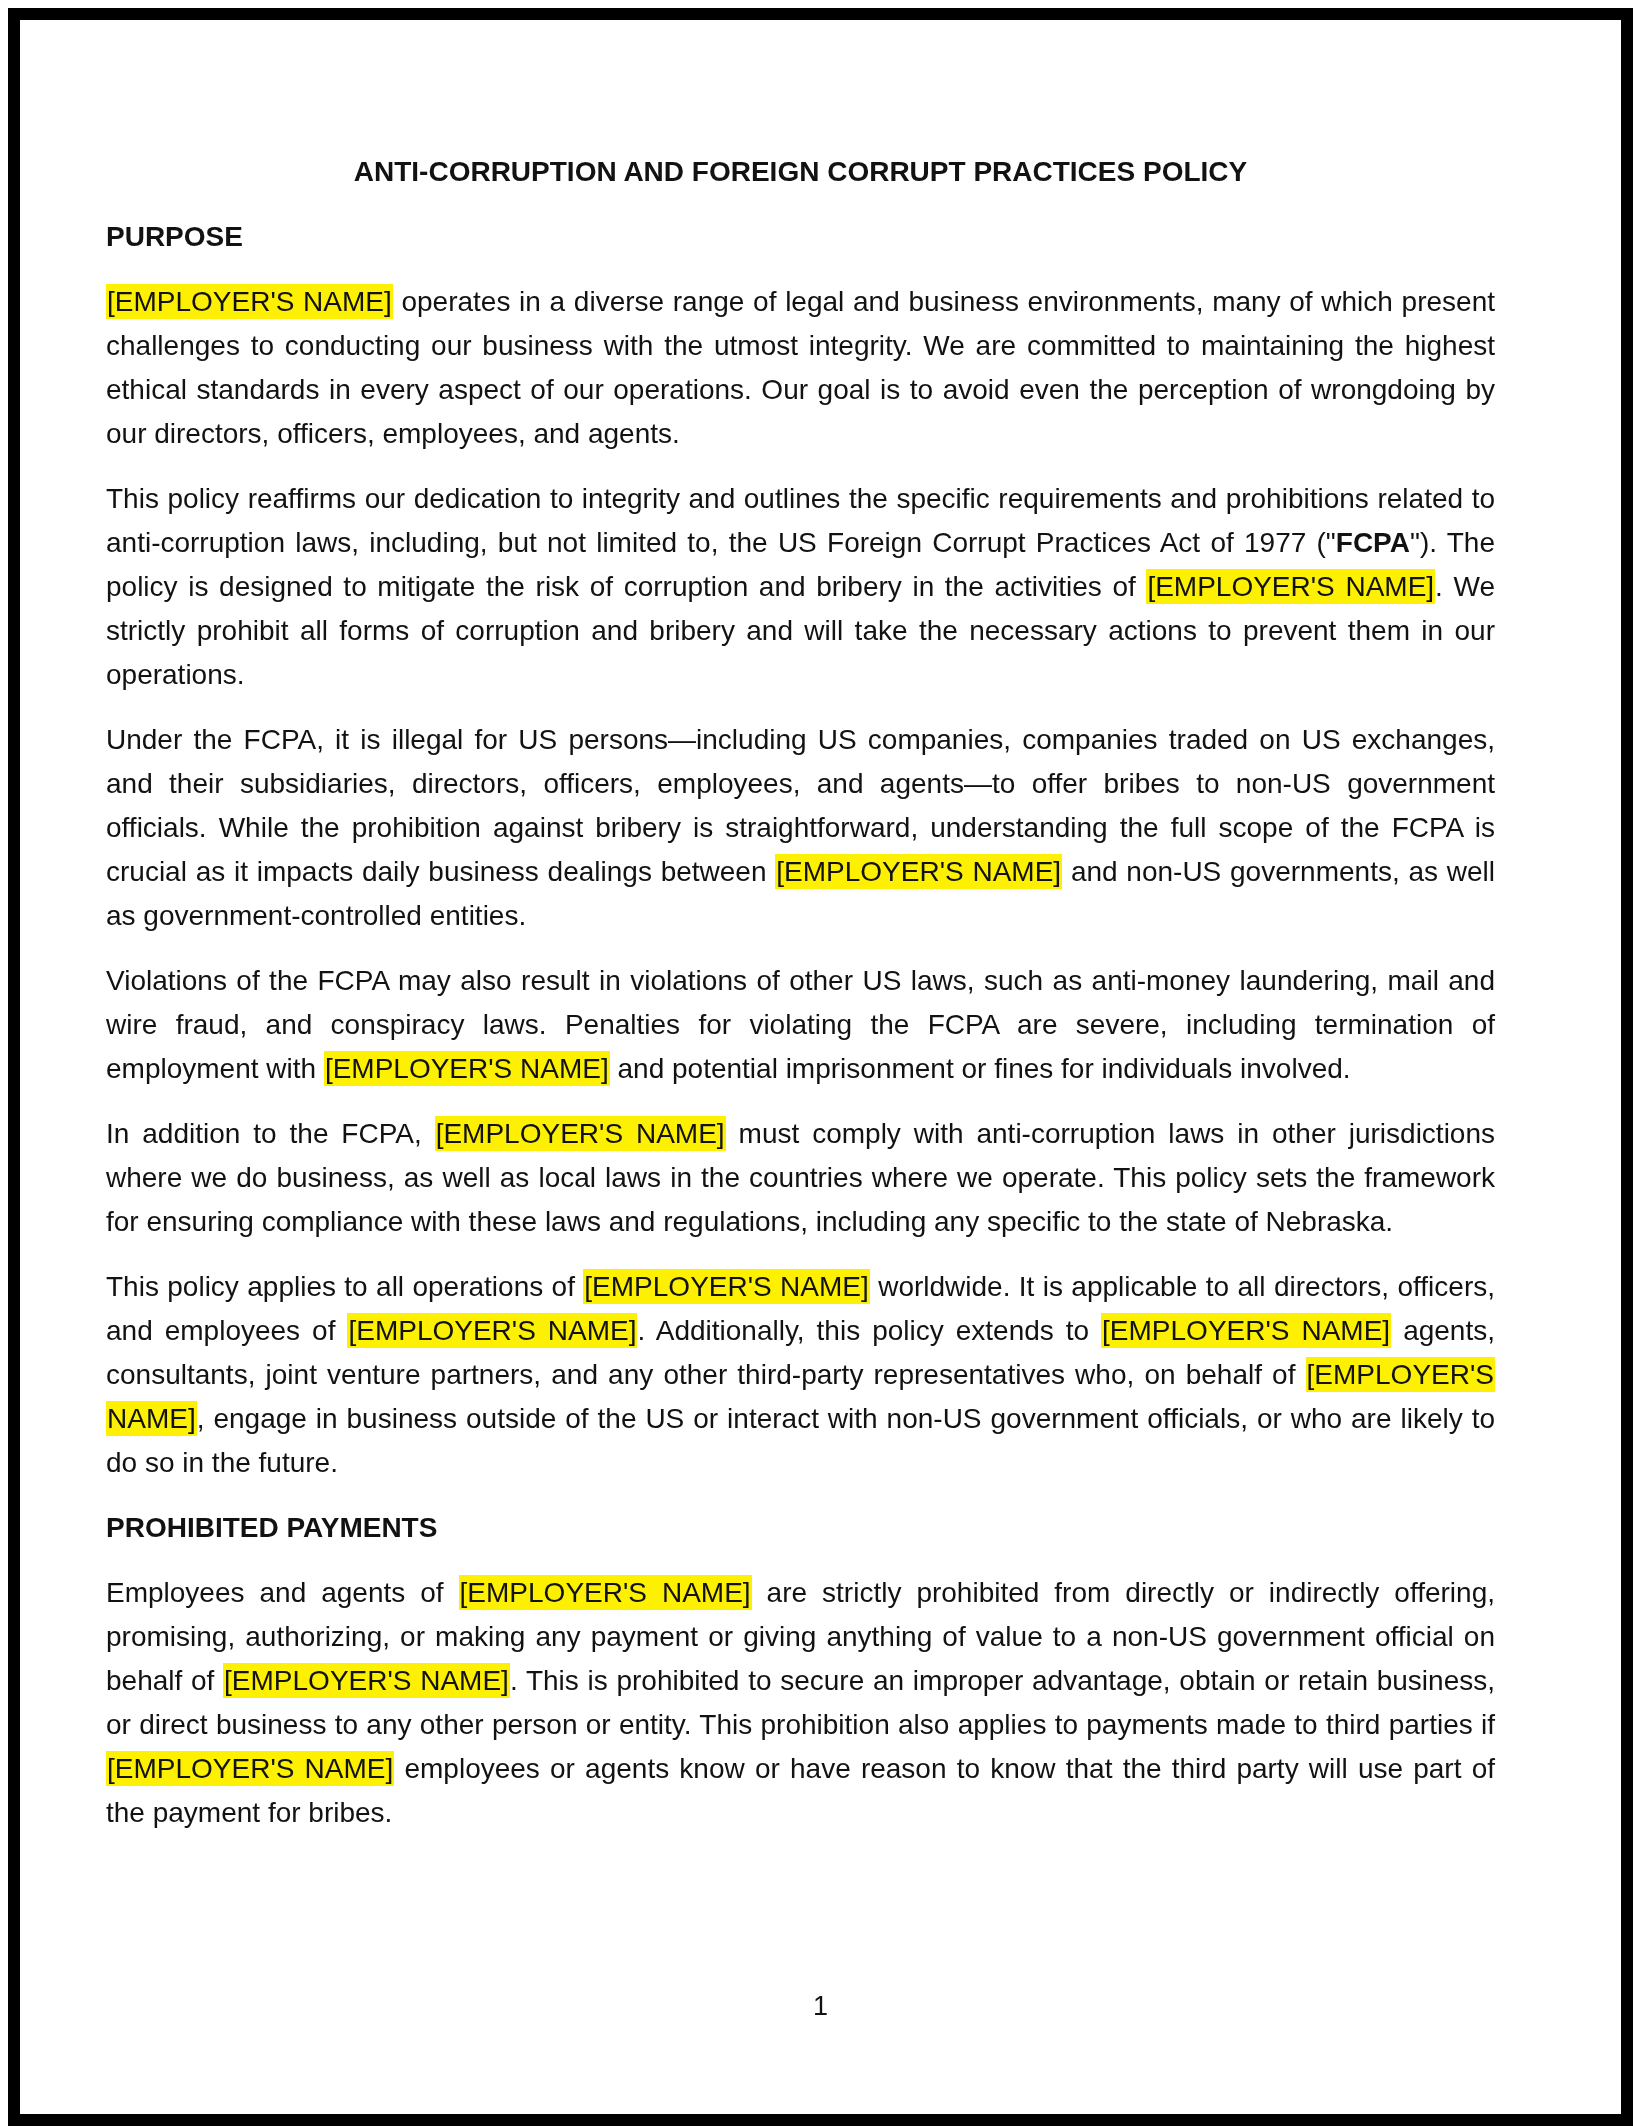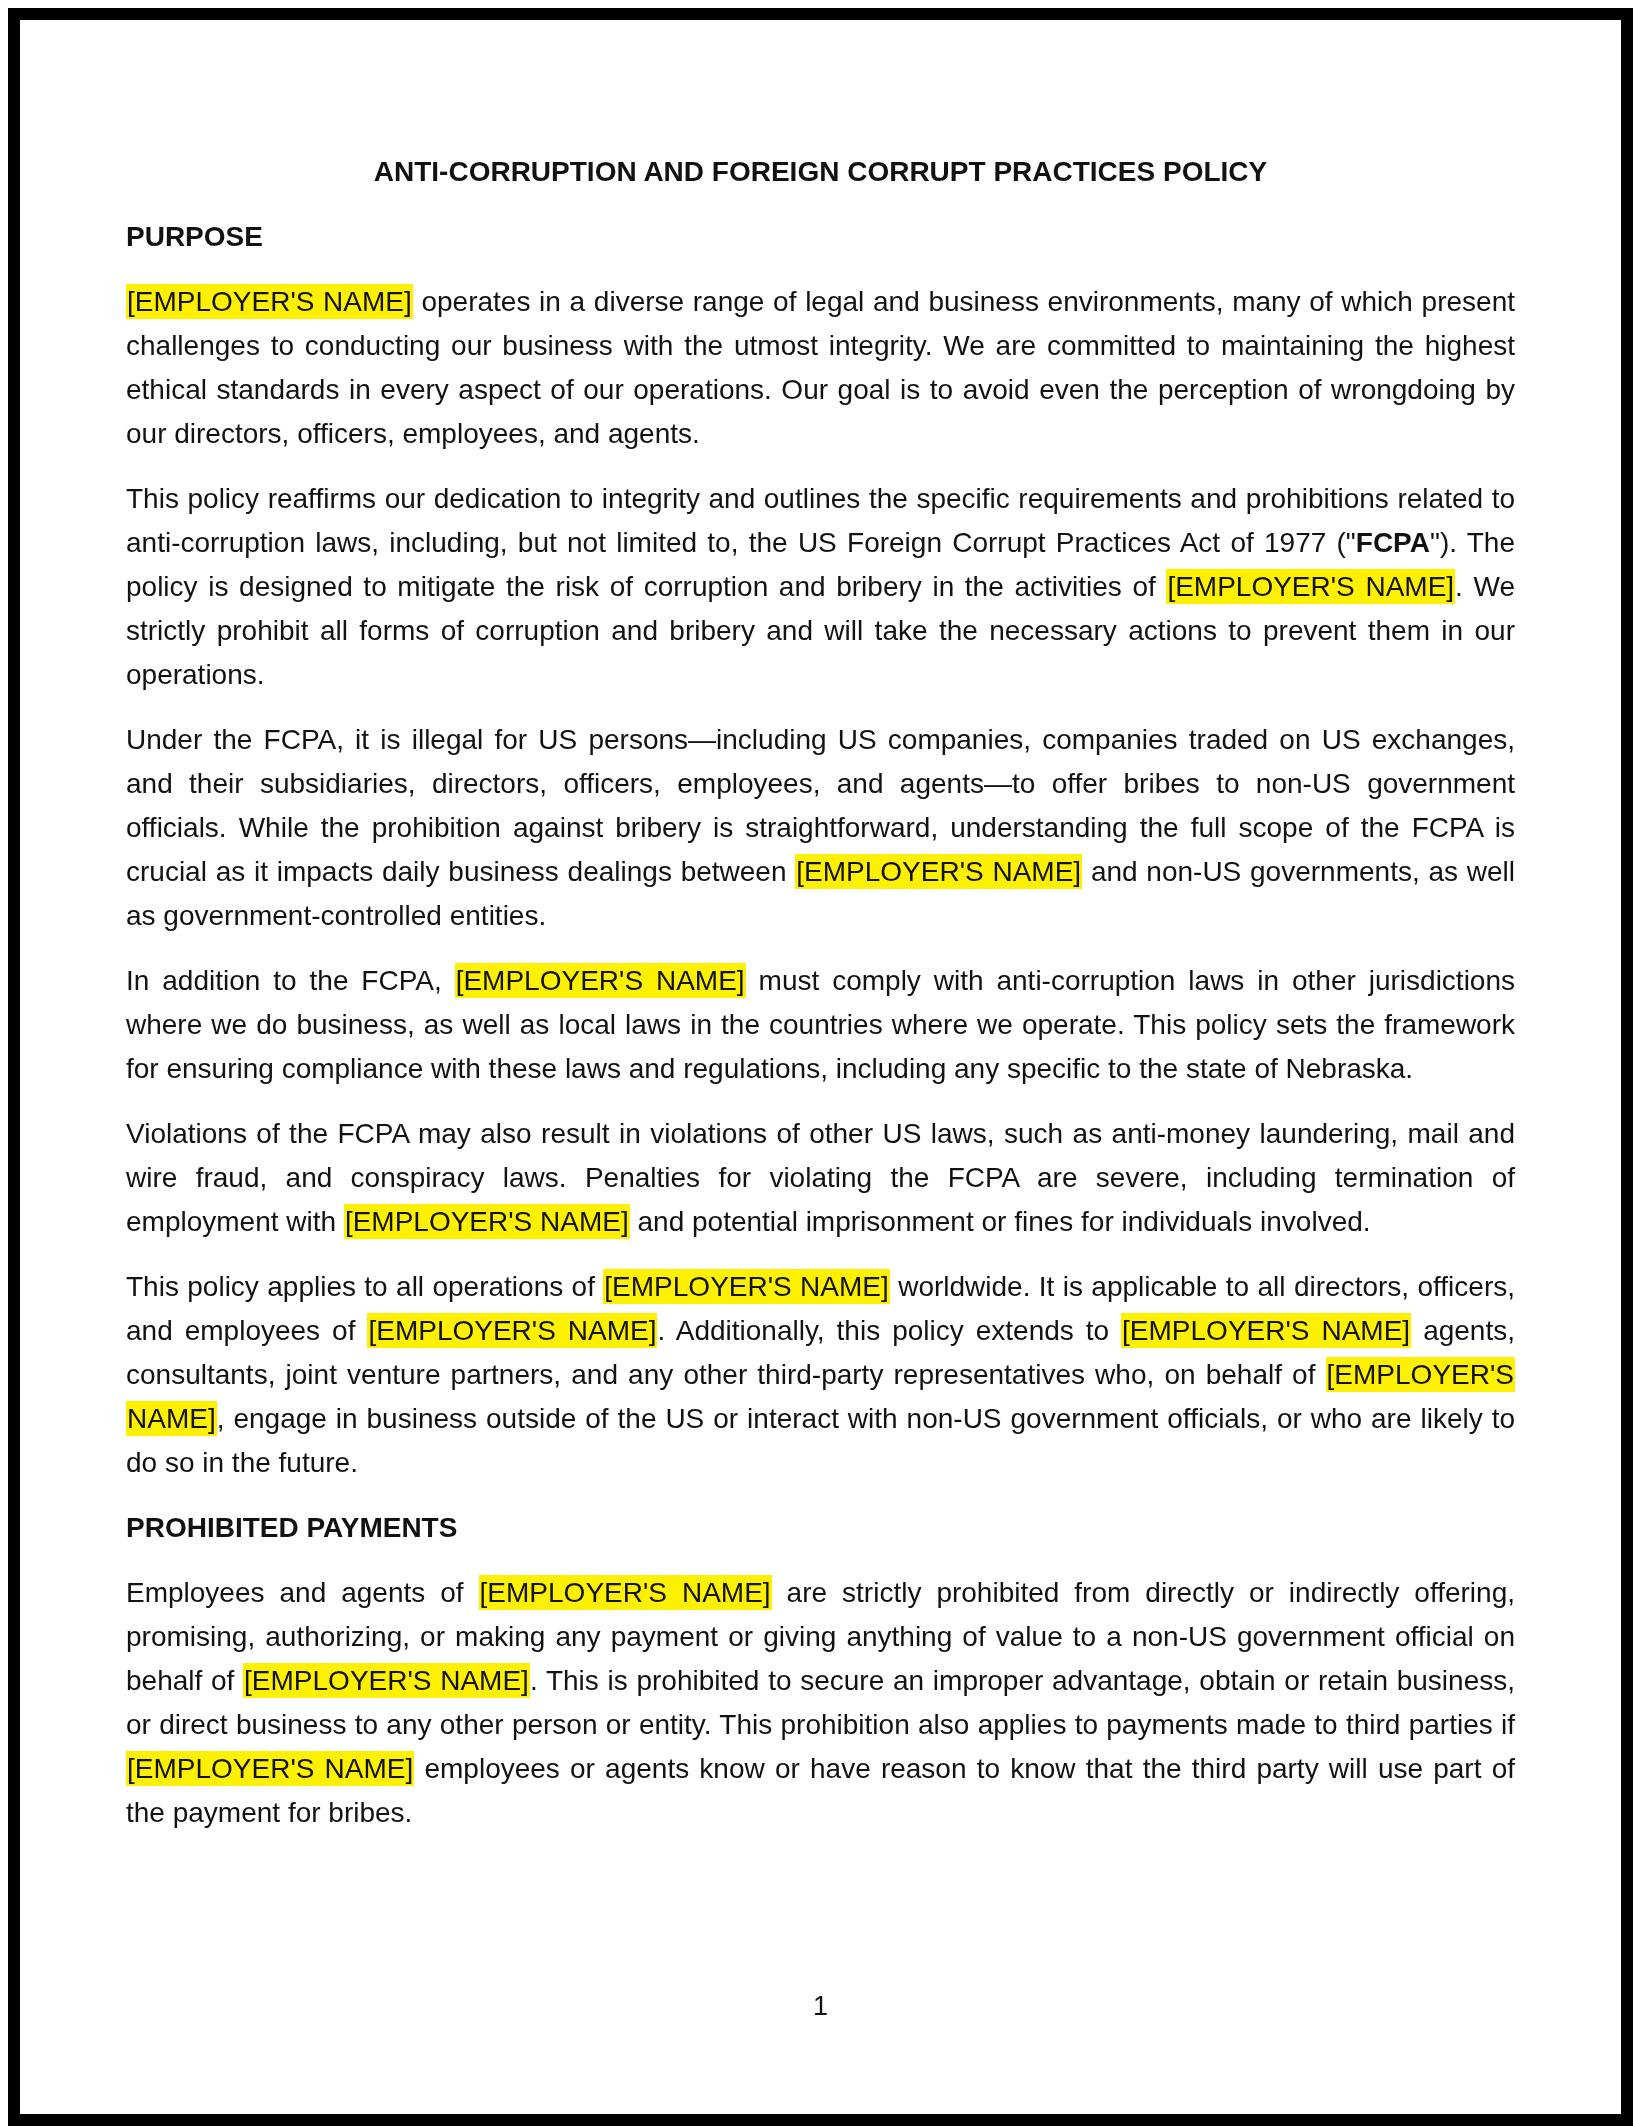--- a/index.html
+++ b/index.html
@@ -22,21 +22,21 @@
     top: 8px;
     left: 8px;
     right: 0;
     bottom: 0;
     border: 12px solid var(--frame-color);
     background: #ffffff;
   }
   .content {
     position: absolute;
     top: 130px;           
-    left: 106px;          
+    left: 86px;          
     width: 1389px;
     color: var(--ink-color);
   }
   h1.title {
     font-size: 28px;
     line-height: 44px;
     font-weight: 700;
     text-align: center;
     margin: 0 0 21px 0;
     color: var(--ink-color);
@@ -78,21 +78,21 @@
 <body>
 
 <div class="frame">
   <div class="content">
     <h1 class="title">ANTI-CORRUPTION AND FOREIGN CORRUPT PRACTICES POLICY</h1>
     <div>
         <h2 class="heading">PURPOSE</h2>
         <p class="para"><span class="hl">[EMPLOYER'S NAME]</span><span> operates in a diverse range of legal and business environments, many of which present challenges to conducting our business with the utmost integrity. We are committed to maintaining the highest ethical standards in every aspect of our operations. Our goal is to avoid even the perception of wrongdoing by our directors, officers, employees, and agents.</span></p>
         <p class="para"><span>This policy reaffirms our dedication to integrity and outlines the specific requirements and prohibitions related to anti-corruption laws, including, but not limited to, the US Foreign Corrupt Practices Act of 1977 ("</span><span class="b">FCPA</span><span>"). The policy is designed to mitigate the risk of corruption and bribery in the activities of </span><span class="hl">[EMPLOYER'S NAME]</span><span>. We strictly prohibit all forms of corruption and bribery and will take the necessary actions to prevent them in our operations.</span></p>
         <p class="para"><span>Under the FCPA, it is illegal for US persons—including US companies, companies traded on US exchanges, and their subsidiaries, directors, officers, employees, and agents—to offer bribes to non-US government officials. While the prohibition against bribery is straightforward, understanding the full scope of the FCPA is crucial as it impacts daily business dealings between </span><span class="hl">[EMPLOYER'S NAME]</span><span> and non-US governments, as well as government-controlled entities.</span></p>
+        <p class="para"><span>Violations of the FCPA may also result in violations of other US laws, such as anti-money laundering, mail and wire fraud, and conspiracy laws. Penalties for violating the FCPA are severe, including termination of employment with </span><span class="hl">[EMPLOYER'S NAME]</span><span> and potential imprisonment or fines for individuals involved.</span></p>
         <p class="para"><span>In addition to the FCPA, </span><span class="hl">[EMPLOYER'S NAME]</span><span> must comply with anti-corruption laws in other jurisdictions where we do business, as well as local laws in the countries where we operate. This policy sets the framework for ensuring compliance with these laws and regulations, including any specific to the state of Nebraska.</span></p>
-        <p class="para"><span>Violations of the FCPA may also result in violations of other US laws, such as anti-money laundering, mail and wire fraud, and conspiracy laws. Penalties for violating the FCPA are severe, including termination of employment with </span><span class="hl">[EMPLOYER'S NAME]</span><span> and potential imprisonment or fines for individuals involved.</span></p>
         <p class="para"><span>This policy applies to all operations of </span><span class="hl">[EMPLOYER'S NAME]</span><span> worldwide. It is applicable to all directors, officers, and employees of </span><span class="hl">[EMPLOYER'S NAME]</span><span>. Additionally, this policy extends to </span><span class="hl">[EMPLOYER'S NAME]</span><span> agents, consultants, joint venture partners, and any other third-party representatives who, on behalf of </span><span class="hl">[EMPLOYER'S NAME]</span><span>, engage in business outside of the US or interact with non-US government officials, or who are likely to do so in the future.</span></p>
         <h2 class="heading">PROHIBITED PAYMENTS</h2>
         <p class="para"><span>Employees and agents of </span><span class="hl">[EMPLOYER'S NAME]</span><span> are strictly prohibited from directly or indirectly offering, promising, authorizing, or making any payment or giving anything of value to a non-US government official on behalf of </span><span class="hl">[EMPLOYER'S NAME]</span><span>. This is prohibited to secure an improper advantage, obtain or retain business, or direct business to any other person or entity. This prohibition also applies to payments made to third parties if </span><span class="hl">[EMPLOYER'S NAME]</span><span> employees or agents know or have reason to know that the third party will use part of the payment for bribes.</span></p>
       </div>
   </div>
   <div class="page-number">1</div>
 </div>
 
 </body></html>

